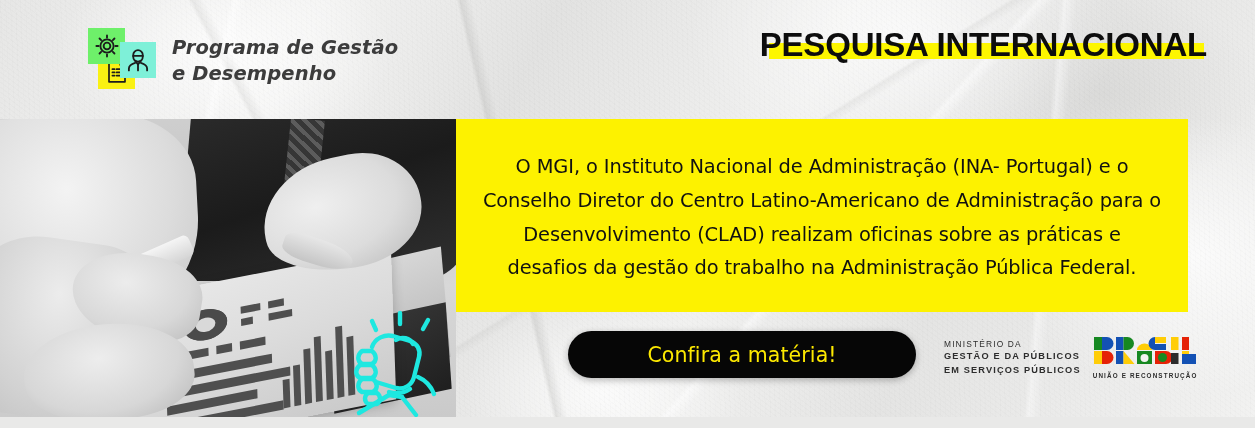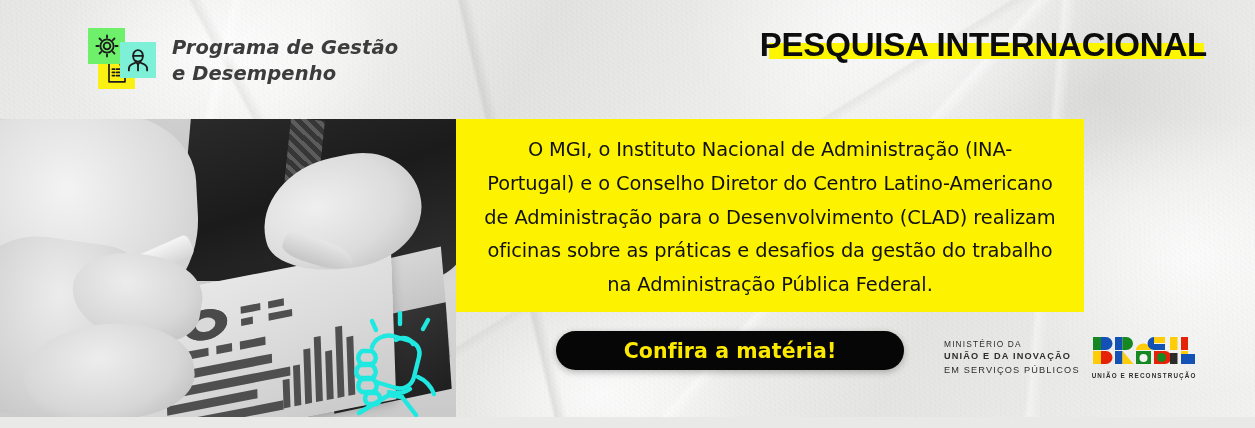--- a/index.html
+++ b/index.html
@@ -241,52 +241,52 @@
     height: 110px;
     z-index: 6;
     filter: none;
   }
 
   
   .msg-box {
     position: absolute;
     left: 456px;
     top: 119px;
-    width: 628px;
+    width: 732px;
     height: 193px;
     background: #fdf200;
     display: flex;
     align-items: center;
     justify-content: center;
     padding: 4px 26px 0;
   }
   .msg-text {
     color: #111;
     font-family: "DejaVu Sans", sans-serif;
     font-size: 19.4px;
     font-weight: 400;
     line-height: 1.74;
     text-align: center;
     letter-spacing: -.1px;
   }
 
   
   .cta {
     position: absolute;
-    left: 556px;
+    left: 568px;
     top: 331px;
     width: 348px;
-    height: 39px;
+    height: 47px;
     background: #060606;
     border: none;
     border-radius: 24px;
     color: #fde900;
     font-family: "DejaVu Sans", sans-serif;
     font-size: 20.5px;
-    font-weight: 700;
+    font-weight: 400;
     letter-spacing: .1px;
     cursor: pointer;
     box-shadow: 0 2px 7px rgba(0,0,0,.28);
   }
 
   
   .gov {
     position: absolute;
     left: 944px;
     top: 336px;
@@ -295,21 +295,21 @@
     gap: 12px;
   }
   .gov-text {
     color: #2d2d2d;
     font-family: "Liberation Sans", sans-serif;
     line-height: 1.44;
     letter-spacing: 1.15px;
   }
   .gov-l1 { font-size: 8.4px; font-weight: 400; }
   .gov-l2 { font-size: 9.2px; font-weight: 700; }
-  .gov-l3 { font-size: 9.2px; font-weight: 400; }
+  .gov-l3 { font-size: 9.2px; font-weight: 700; }
 
   .brasil-mark { width: 104px; }
   .brasil-sub {
     margin-top: 2px;
     text-align: center;
     color: #2d2d2d;
     font-family: "Liberation Sans", sans-serif;
     font-size: 6.3px;
     font-weight: 700;
     letter-spacing: 1.15px;
@@ -444,21 +444,21 @@
   <div class="msg-box">
     <p class="msg-text">O MGI, o Instituto Nacional de Administração (INA- Portugal) e o Conselho Diretor do Centro Latino-Americano de Administração para o Desenvolvimento (CLAD) realizam oficinas sobre as práticas e desafios da gestão do trabalho na Administração Pública Federal.</p>
   </div>
 
   <button class="cta" type="button">Confira a matéria!</button>
 
   <div class="gov">
 
     <div class="gov-text">
       <div class="gov-l1">MINISTÉRIO DA</div>
-      <div class="gov-l2">UNIÃO E DA INOVAÇÃO</div>
+      <div class="gov-l2">GESTÃO E DA PÚBLICOS</div>
       <div class="gov-l3">EM SERVIÇOS PÚBLICOS</div>
     </div>
 
     <div>
       <svg class="brasil-mark" viewBox="0 0 208 60">
 
         <rect x="2" y="2" width="16" height="26" fill="#168821"></rect>
         <path d="M18 2 h10 a13 13 0 0 1 0 26 H18z" fill="#1351b4"></path>
         <rect x="2" y="30" width="16" height="26" fill="#ffcd07"></rect>
         <path d="M18 30 h10 a13 13 0 0 1 0 26 H18z" fill="#e52207"></path>

